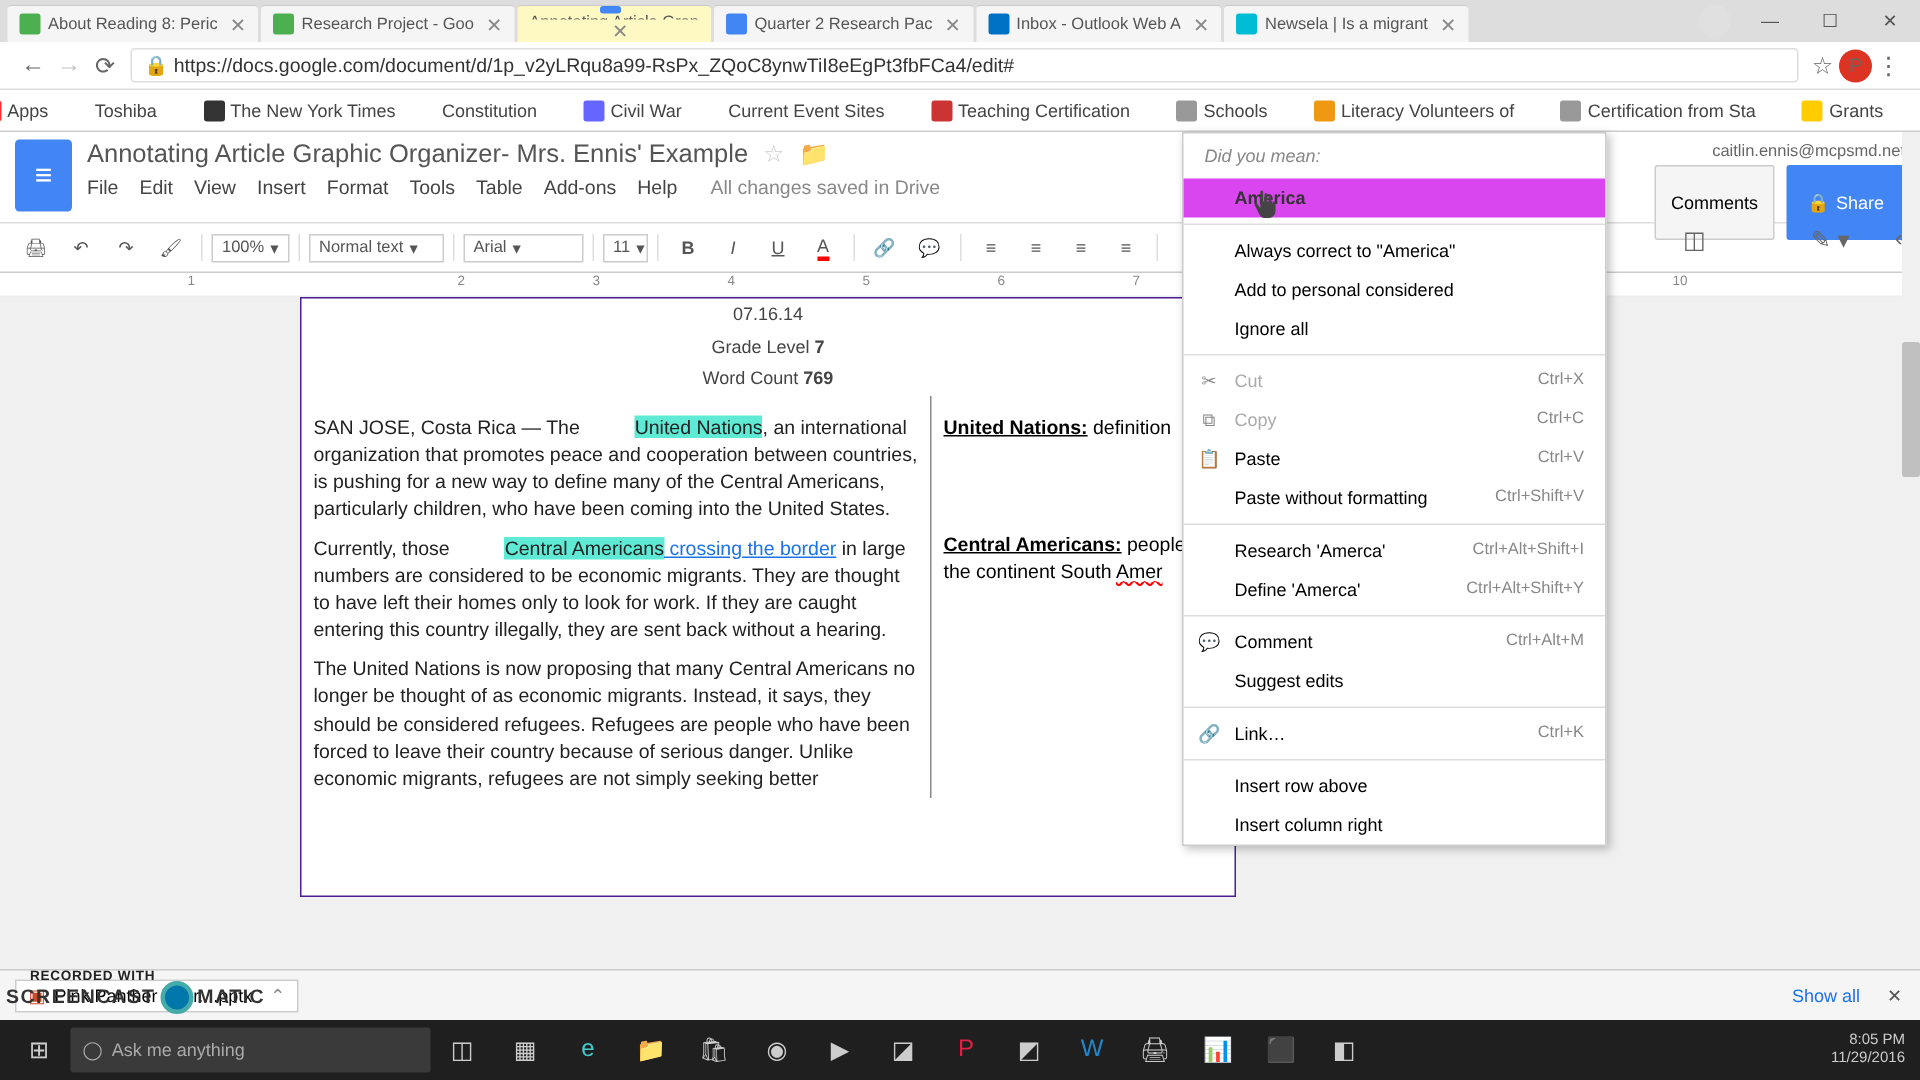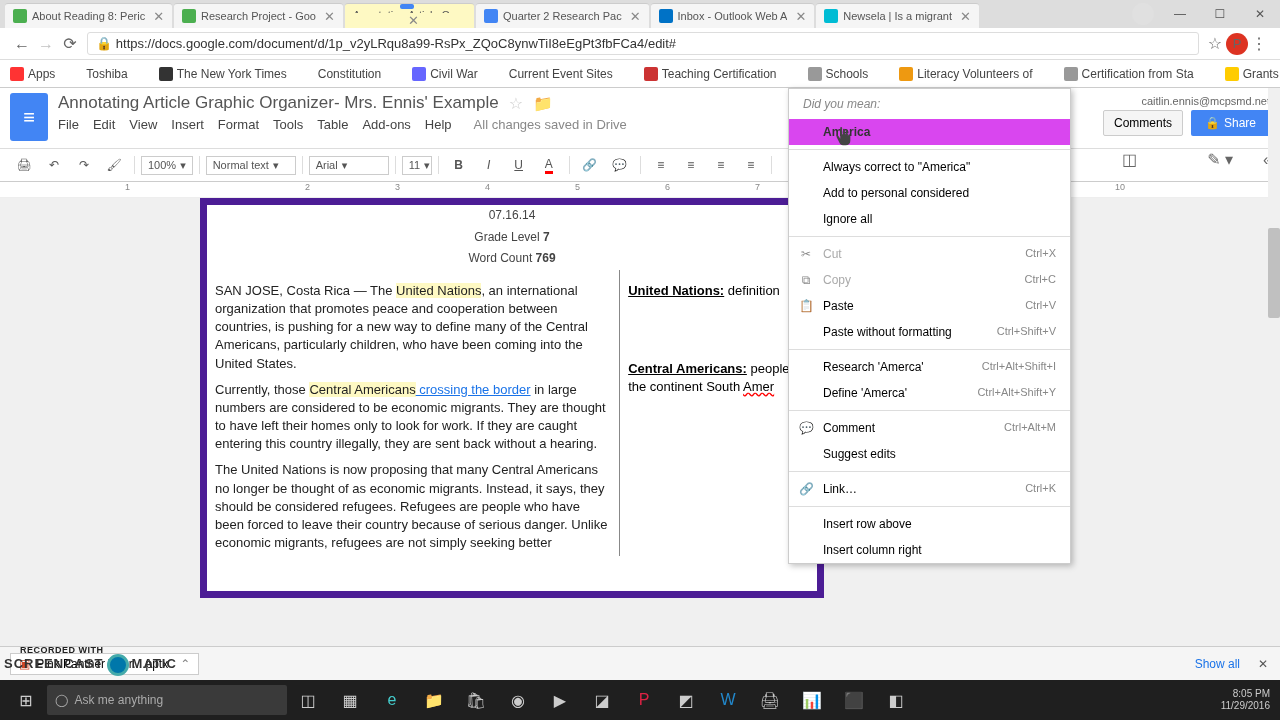--- a/index.html
+++ b/index.html
@@ -13,56 +13,56 @@
 .browser-tab .close { margin-left:8px; color:#888; font-size:13px; }
 .browser-tab .txt { white-space:nowrap; overflow:hidden; text-overflow:ellipsis; max-width:120px; }
 .win-controls { position:absolute; right:0; top:0; display:flex; }
 .win-controls div { width:40px; height:28px; display:flex; align-items:center; justify-content:center; font-size:12px; color:#555; }
 
 .addr-bar { height:32px; background:#fff; display:flex; align-items:center; padding:0 10px; border-bottom:1px solid #ddd; }
 .addr-bar .nav-btn { width:24px; color:#666; font-size:16px; text-align:center; }
 .addr-bar .url { flex:1; font-size:13px; color:#333; padding:3px 8px; border:1px solid #ddd; border-radius:3px; margin:0 5px; }
 .addr-bar .right-ic { width:22px; text-align:center; color:#666; }
 
-.bookmarks { height:28px; background:#fff; display:flex; align-items:center; padding-left:10px; border-bottom:1px solid #ccc; font-size:12px; color:#444; gap:31px; }
+.bookmarks { height:28px; background:#fff; display:flex; align-items:center; padding-left:10px; border-bottom:1px solid #ccc; font-size:12px; color:#444; gap:31px;justify-content:center; }
 .bookmarks .bm { display:flex; align-items:center; gap:4px; white-space:nowrap; }
 .bookmarks .bm .bic { width:14px; height:14px; background:#999; border-radius:2px; }
 
 
 .docs-header { height:60px; display:flex; align-items:flex-start; padding:5px 10px; }
 .docs-logo { width:38px; height:48px; background:#4285f4; border-radius:3px; display:flex; align-items:center; justify-content:center; color:#fff; font-size:20px; margin-right:10px; }
 .docs-title-area { flex:1; }
 .doc-title { font-size:17px; color:#555; }
 .title-row { display:flex; align-items:flex-end; gap:10px; }
 .menu-bar { display:flex; gap:14px; font-size:13px; color:#444; margin-top:4px; }
 .menu-bar .saved { color:#888; margin-left:8px; }
 .docs-right { display:flex; flex-direction:column; align-items:flex-end; gap:3px; padding-top:2px; }
 .user-email { font-size:11px; color:#666; }
 .docs-btns { display:flex; gap:8px; }
-.comments-btn { background:#f5f5f5; border:1px solid #ccc; padding:5px 10px; font-size:12px; border-radius:2px; }
+.comments-btn { background:#f5f5f5; border:1px solid #ccc; padding:17px 10px; font-size:12px; border-radius:2px; }
 .share-btn { background:#4285f4; color:#fff; padding:5px 14px; font-size:12px; border-radius:2px; display:flex; align-items:center; gap:4px; }
 
 
 .toolbar { height:34px; border-top:1px solid #ddd; border-bottom:1px solid #ccc; display:flex; align-items:center; padding:0 10px; font-size:12px; color:#555; gap:2px; }
 .tb-btn { width:28px; height:24px; display:flex; align-items:center; justify-content:center; }
 .tb-sep { width:1px; height:18px; background:#ddd; margin:0 4px; }
 .tb-sel { border:1px solid #ccc; padding:2px 6px; font-size:11px; display:flex; align-items:center; gap:4px; }
 
 
 .ruler { height:16px; background:#fff; border-bottom:1px solid #eee; position:relative; font-size:9px; color:#888; }
 .ruler span { position:absolute; }
 
 
 .doc-area { position:absolute; top:198px; left:0; right:0; bottom:74px; background:#f0f0f0; overflow:hidden; }
-.page { position:absolute; left:200px; width:624px; top:0; background:#fff; border:7px solid #4c1d95; min-height:400px; }
+.page { position:absolute; left:200px; width:624px; top:0; background:#fff; border:1px solid #4c1d95; min-height:400px; }
 .page-content { display:flex; }
 .col-left { width:420px; border-right:1px solid #888; padding:4px 8px; font-size:13px; line-height:1.4; color:#222; }
 .col-right { width:200px; padding:4px 8px; font-size:13px; line-height:1.4; }
 .meta { text-align:center; color:#444; font-size:12px; line-height:1.8; }
-.hl { background:#fef9c3; }
+.hl { background:#5eead4;margin-left:33px; }
 .link { color:#1a73e8; text-decoration:underline; }
 .para { margin-top:8px; }
 .note-key { font-weight:bold; text-decoration:underline; }
 .squiggle { text-decoration:underline wavy red; }
 
 
 .ctx-menu { position:absolute; left:788px; top:88px; width:283px; background:#fff; border:1px solid #ccc; box-shadow:2px 2px 6px rgba(0,0,0,0.25); font-size:12px; z-index:50; }
 .ctx-menu .hdr { color:#888; font-style:italic; padding:8px 14px; }
 .ctx-menu .item { padding:6px 14px 6px 34px; display:flex; justify-content:space-between; position:relative; }
 .ctx-menu .item.highlighted { background:#d946ef; }

